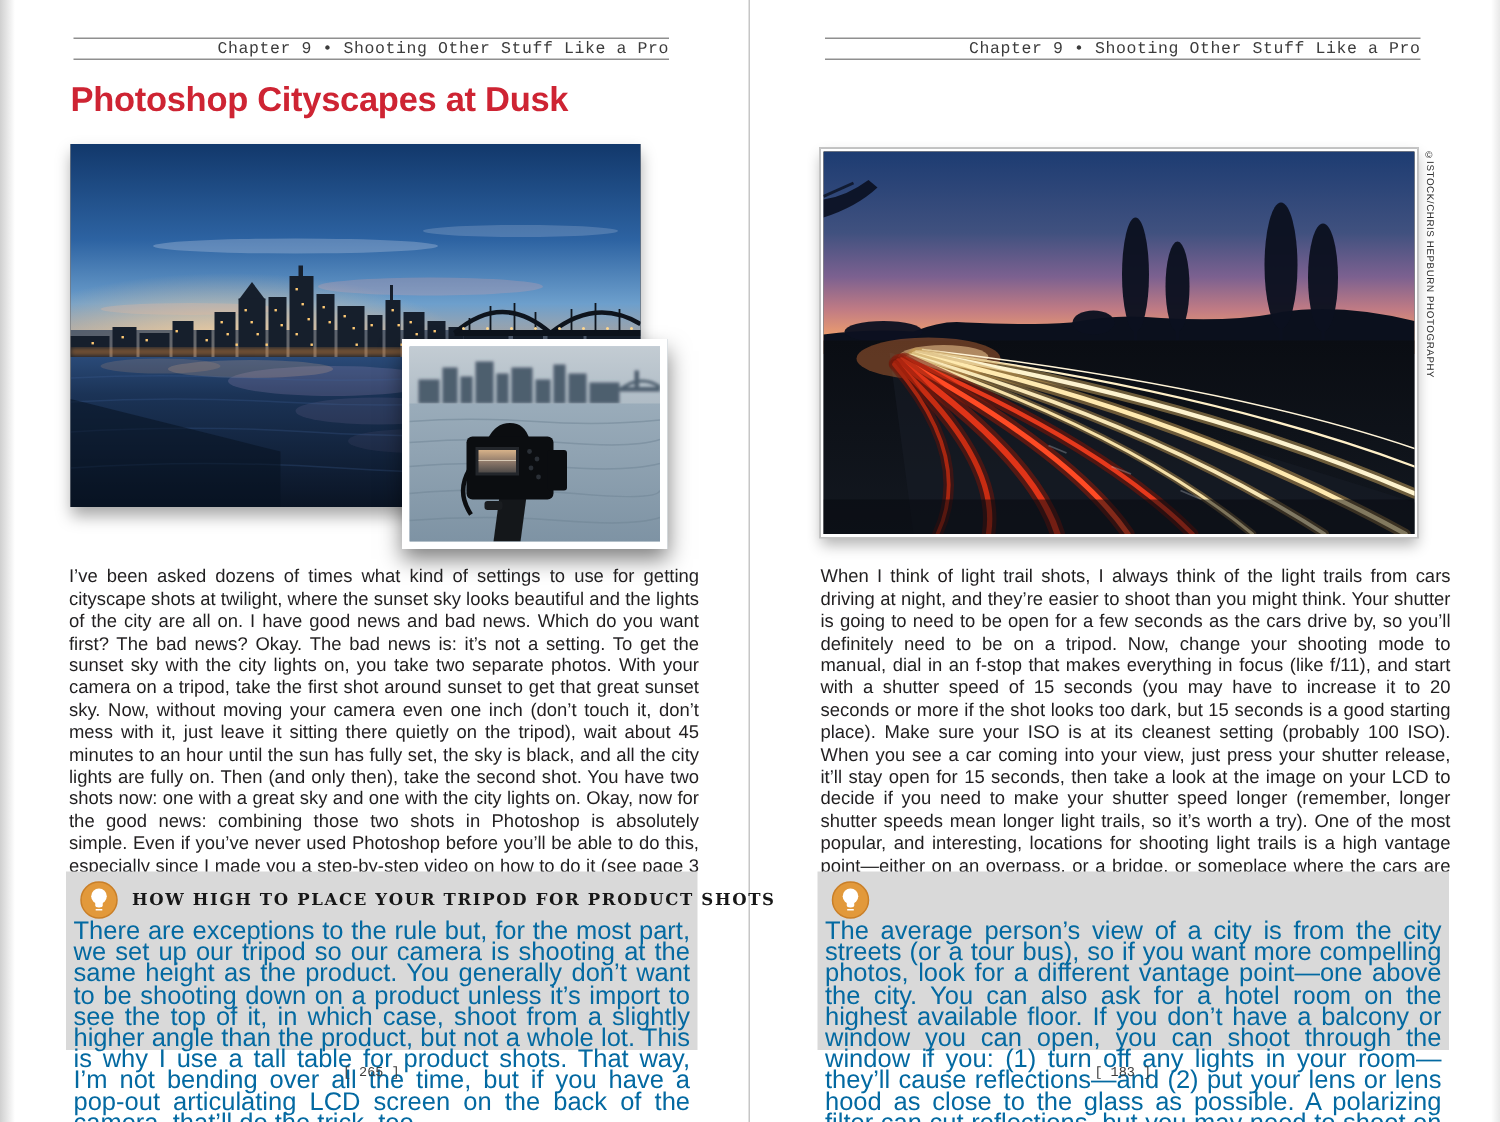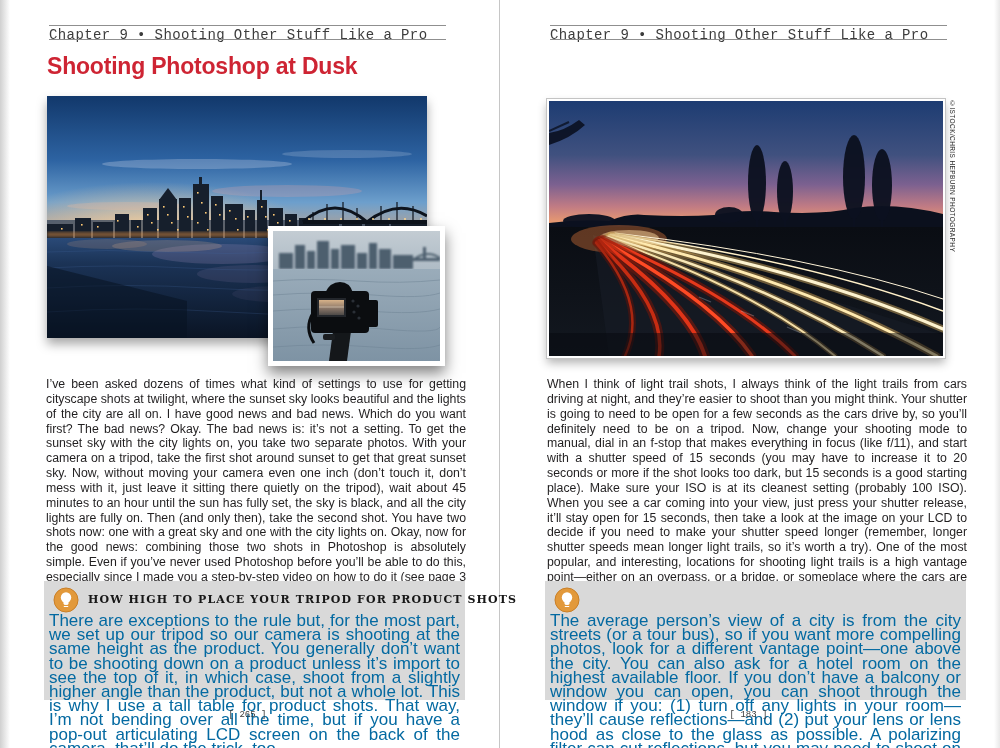--- a/index.html
+++ b/index.html
@@ -25,23 +25,23 @@
   }
   .page { position:absolute; top:0; width:499px; height:748px; }
   .page.left  { left:0; }
   .page.right { left:501px; }
 
   .runhead-rule { position:absolute; left:49px; width:397px; height:1px; background:#8f8f8f; }
   .rule-top    { top:25px; }
   .rule-bottom { top:39px; }
   .runhead-text {
     position:absolute; left:49px; top:27px; width:397px;
-    text-align:left;
+    text-align:right;
     font-family:"Liberation Mono", monospace;
-    font-size:14px; letter-spacing:.4px; color:#3c3c3c;
+    font-size:11px; letter-spacing:.4px; color:#3c3c3c;
     white-space:nowrap;
   }
   .page-title {
     position:absolute; left:47px; top:53px; width:420px;
     font-size:23px; font-weight:bold; letter-spacing:-.2px;
     color:#ce2433;
   }
   .photo-main {
     position:absolute; left:47px; top:96px; width:380px; height:242px;
     box-shadow:0 6px 10px rgba(0,0,0,.35);
@@ -101,21 +101,21 @@
 
 <div class="edge-shade-left"></div>
 <div class="edge-shade-right"></div>
 <div class="center-divider"></div>
 
 <div class="page left">
   <div class="runhead-rule rule-top"></div>
   <div class="runhead-text">Chapter 9 • Shooting Other Stuff Like a Pro</div>
   <div class="runhead-rule rule-bottom"></div>
 
-  <h1 class="page-title">Shooting Photoshop at Dusk</h1>
+  <h1 class="page-title">Photoshop Cityscapes at Dusk</h1>
 
   <div class="photo-main">
     <svg viewBox="0 0 380 242" preserveAspectRatio="none">
       <defs>
         <linearGradient id="skyL" x1="0" y1="0" x2="0" y2="1">
           <stop offset="0" stop-color="#12386b"></stop>
             <stop offset=".45" stop-color="#2d63a2"></stop>
           <stop offset=".75" stop-color="#6d9fcc"></stop>
             <stop offset="1" stop-color="#c9a98e"></stop>
         </linearGradient>

